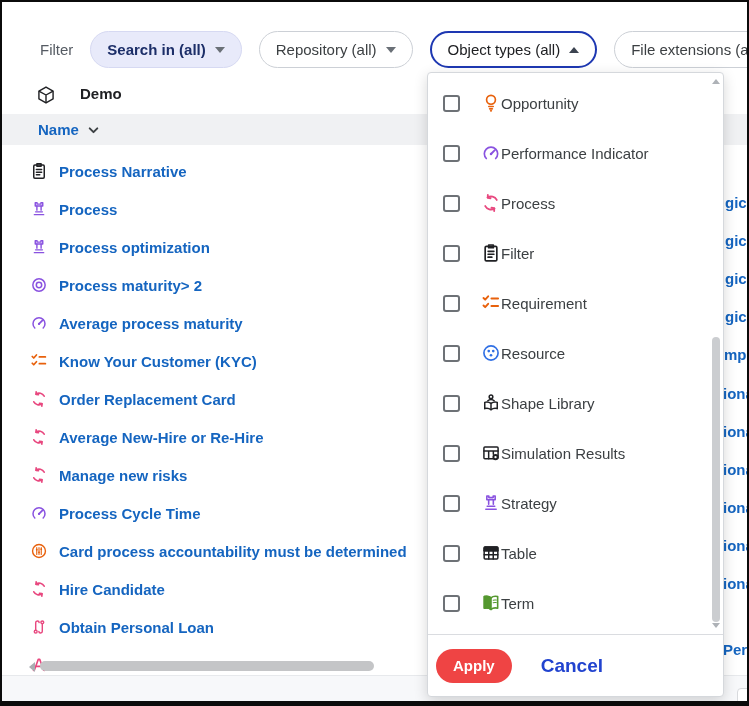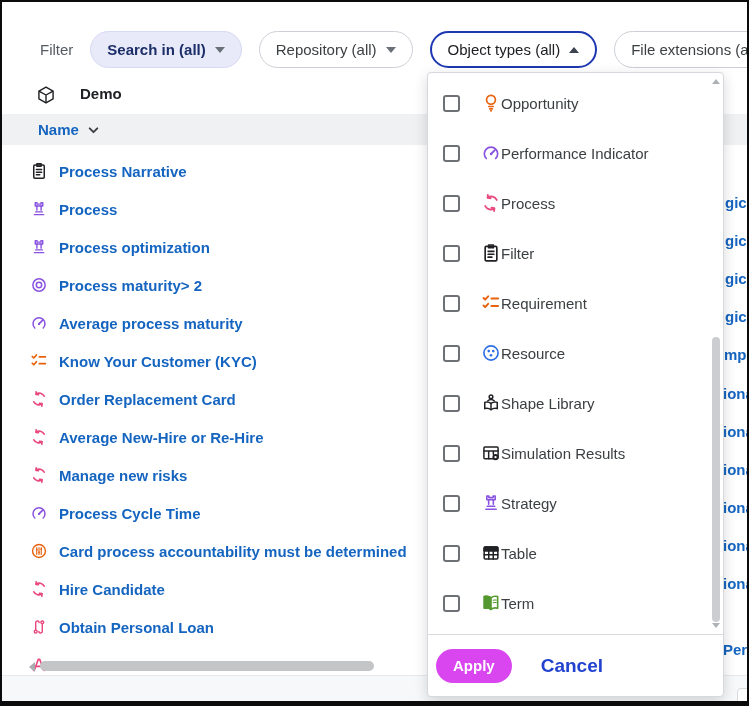--- a/index.html
+++ b/index.html
@@ -74,21 +74,21 @@
   .vscroll-up { top: 4px; border-bottom: 5px solid #aeb2b7; }
   .vscroll-down { bottom: 4px; border-top: 5px solid #aeb2b7; }
   .vscroll-thumb { position: absolute; left: 1px; top: 262px; width: 8px; height: 285px; background: #cbcdd0; border-radius: 4px; cursor: pointer; }
   
   .panel-footer {
     position: absolute; left: 0; right: 0; bottom: 0; height: 62px;
     border-top: 1px solid #dadce0; display: flex; align-items: center; padding-left: 8px;
   }
   .apply-btn {
     min-width: 64px; height: 34px; padding: 0 17px; border: none; border-radius: 17px;
-    background: #d946ef; color: #fff; font-size: 15px; font-weight: bold;
+    background: #ef4444; color: #fff; font-size: 15px; font-weight: bold;
     font-family: "Liberation Sans", sans-serif; cursor: pointer;
   }
   .cancel-link { margin-left: 29px; font-size: 19px; font-weight: bold; color: #2143cf; cursor: pointer; }
   
   .corner-widget { position: absolute; left: 735px; top: 686px; width: 16px; height: 18px; background: #fff; border: 1px solid #d8dadd; border-radius: 4px; z-index: 2; }
 </style>
 </head>
 <body>
 
 <div class="frame">

